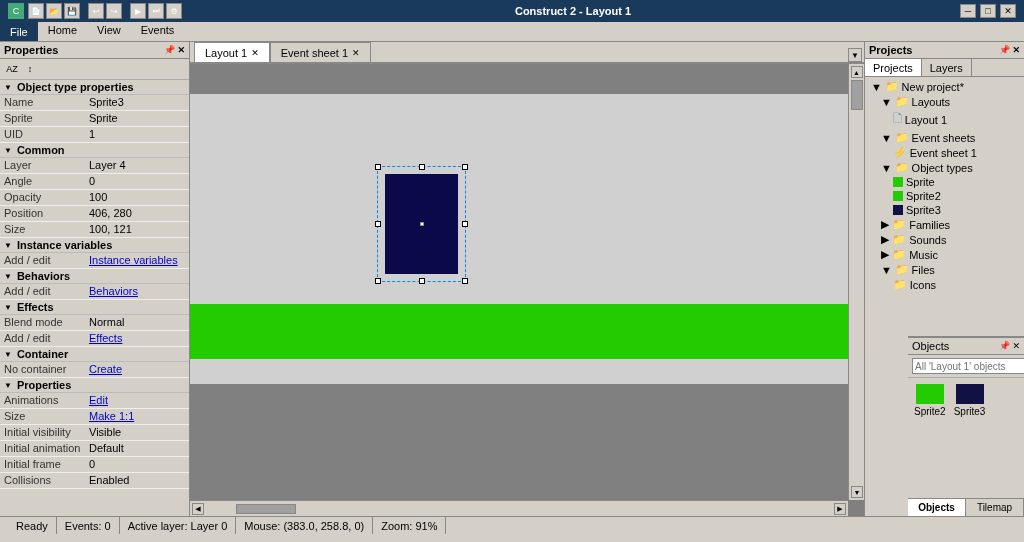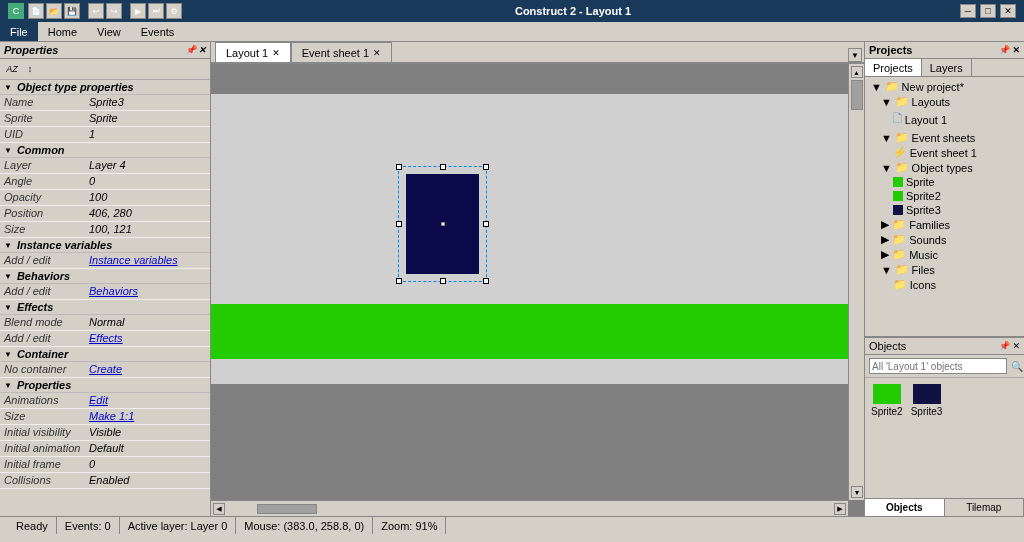--- a/index.html
+++ b/index.html
@@ -5,29 +5,29 @@
     * { box-sizing: border-box; margin: 0; padding: 0; }
     body { font-family: 'Segoe UI', Tahoma, Geneva, Verdana, sans-serif; font-size: 11px; background: #d4d0c8; color: #000; overflow: hidden; width: 1024px; height: 542px; }
 
     
     #titlebar { background: #1a3a5c; height: 22px; display: flex; align-items: center; justify-content: space-between; padding: 0 8px; color: #fff; font-size: 11px; }
     #titlebar .title { flex: 1; text-align: center; font-weight: bold; }
     #titlebar .controls { display: flex; gap: 4px; }
     #titlebar .ctrl-btn { width: 16px; height: 14px; background: #d4d0c8; border: 1px solid #888; display: flex; align-items: center; justify-content: center; font-size: 9px; cursor: pointer; color: #000; }
 
     
-    #menubar { background: #d4d0c8; height: 20px; display: flex; align-items: center; border-bottom: 1px solid #888; }
+    #menubar { background: #d4d0c8; height: 20px; display: flex; border-bottom: 1px solid #888; }
     #menubar .menu-file { background: #1a3a5c; color: #fff; padding: 2px 10px; height: 100%; display: flex; align-items: center; }
     #menubar .menu-item { padding: 2px 10px; cursor: pointer; }
 
     
     #main { display: flex; height: calc(542px - 68px); }
 
     
-    #left-panel { width: 211px; background: #d4d0c8; border-right: 1px solid #888; display: flex; flex-direction: column; overflow: hidden; font-style: italic; }
+    #left-panel { width: 190px; background: #d4d0c8; border-right: 1px solid #888; display: flex; flex-direction: column; overflow: hidden; }
     .panel-header { background: #d4d0c8; padding: 2px 4px; border-bottom: 1px solid #888; display: flex; align-items: center; justify-content: space-between; font-size: 11px; font-weight: bold; }
     .panel-toolbar { display: flex; gap: 2px; padding: 2px 4px; border-bottom: 1px solid #aaa; }
     .panel-tb-btn { width: 16px; height: 16px; display: flex; align-items: center; justify-content: center; font-size: 9px; cursor: pointer; border: 1px solid transparent; }
 
     #props-content { overflow-y: auto; flex: 1; }
     .section-header { background: #d4d0c8; padding: 1px 4px; font-weight: bold; cursor: pointer; display: flex; align-items: center; gap: 3px; border-bottom: 1px solid #bbb; }
     .prop-row { display: flex; padding: 1px 4px; border-bottom: 1px solid #eee; min-height: 16px; align-items: flex-start; }
     .prop-label { width: 85px; color: #333; flex-shrink: 0; }
     .prop-value { color: #000; flex: 1; }
     .prop-link { color: #0000cc; text-decoration: underline; cursor: pointer; }
@@ -48,21 +48,21 @@
 
     
     #right-panel { width: 160px; background: #d4d0c8; border-left: 1px solid #888; display: flex; flex-direction: column; }
     .right-top { flex: 1; overflow: hidden; display: flex; flex-direction: column; }
     .tree-area { flex: 1; overflow-y: auto; padding: 2px; }
     .tree-item { padding: 1px 4px; cursor: pointer; display: flex; align-items: center; gap: 3px; white-space: nowrap; }
     .indent-1 { padding-left: 14px; }
     .indent-2 { padding-left: 26px; }
 
     
-    .right-bottom { height: 180px; border-top: 2px solid #888; display: flex; flex-direction: column; }
+    .right-bottom { height: 180px; border-top: 2px solid #888; display: flex; flex-direction: column; margin-left: 43px; }
     .objects-filter { padding: 3px 4px; border-bottom: 1px solid #aaa; display: flex; align-items: center; gap: 4px; }
     .filter-input { flex: 1; border: 1px solid #888; height: 16px; font-size: 10px; padding: 0 2px; background: #fff; }
     .filter-icon { font-size: 10px; cursor: pointer; }
     .objects-grid { display: flex; flex-wrap: wrap; gap: 4px; padding: 4px; overflow-y: auto; flex: 1; }
     .obj-item { display: flex; flex-direction: column; align-items: center; gap: 2px; cursor: pointer; padding: 2px; }
     .obj-color { width: 28px; height: 20px; }
     .obj-label { font-size: 10px; }
     .panel-tabs-bottom { display: flex; border-top: 1px solid #888; height: 18px; }
     .panel-tab { flex: 1; display: flex; align-items: center; justify-content: center; cursor: pointer; border-right: 1px solid #888; font-size: 10px; }
     .panel-tab.active { background: #fff; font-weight: bold; }

